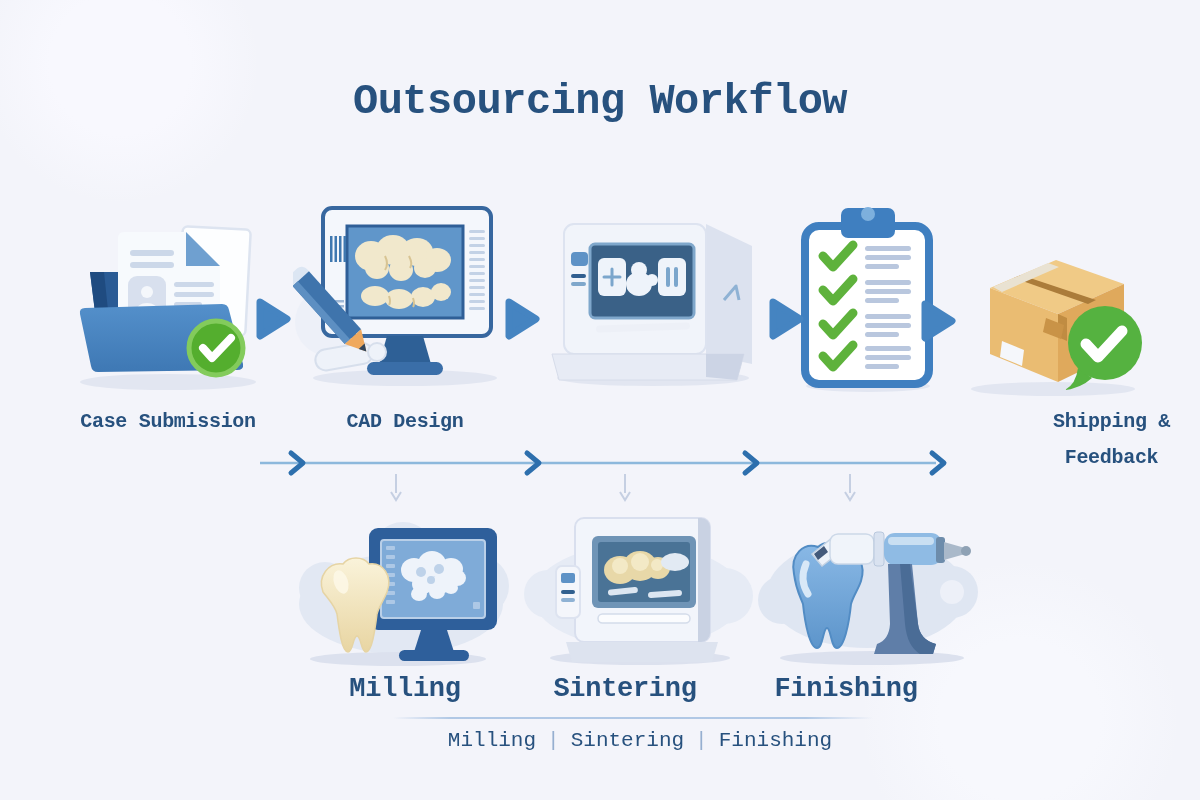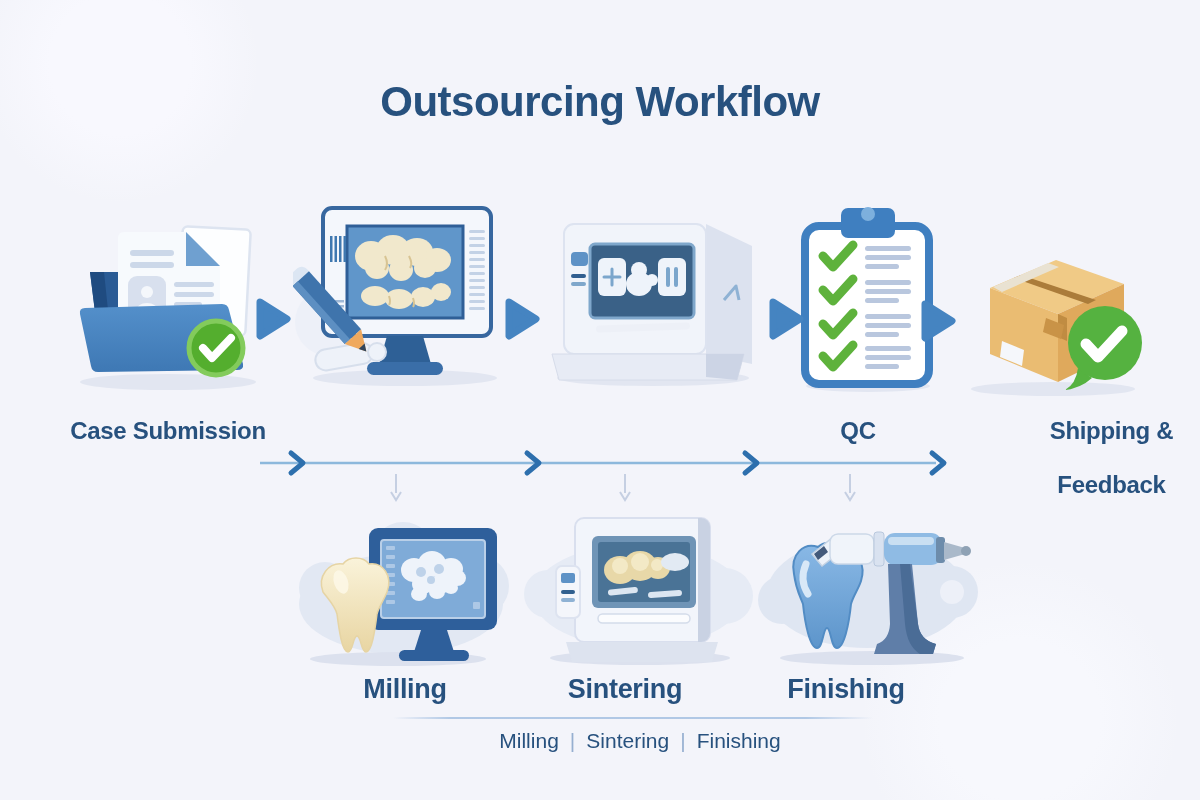--- a/index.html
+++ b/index.html
@@ -2,30 +2,30 @@
 <html><head>
 <meta charset="utf-8">
 <style>
   html,body{margin:0;padding:0;background:#e9eaf2;}
   .canvas{
     position:relative;width:1200px;height:800px;overflow:hidden;
     background:
       radial-gradient(circle at 10% 8%, #f8f8fe 0 70px, rgba(248,248,254,0) 140px),
       radial-gradient(circle at 85% 90%, #f7f8fd 0 80px, rgba(247,248,253,0) 160px),
       #f3f4fa;
-    font-family:Liberation Sans, sans-serif;
+    font-family:Liberation Mono, monospace;
   }
   .abs{position:absolute;}
   .title{
     position:absolute;left:0;right:0;top:78px;margin:0;text-align:center;
     font-size:42px;font-weight:bold;color:#27517e;letter-spacing:-0.5px;
   }
   .step-label{
     position:absolute;top:404px;color:#27517e;font-weight:bold;
-    font-size:24px;line-height:54px;text-align:center;letter-spacing:-0.3px;
+    font-size:20px;line-height:36px;text-align:center;letter-spacing:-0.3px;
   }
   .sub-label{
     position:absolute;top:674px;color:#27517e;font-weight:bold;
     font-size:27px;text-align:center;letter-spacing:-0.3px;
   }
   .footer-row{
     position:absolute;left:340px;top:729px;width:600px;
     display:flex;justify-content:center;align-items:center;gap:11px;
     color:#27517e;font-size:21px;
   }
@@ -238,21 +238,21 @@
         <polygon points="7,6 34,23 7,40" fill="#4584c1" stroke="#4584c1" stroke-width="7" stroke-linejoin="round"></polygon>
       </svg>
   </div>
   <div class="abs" style="left:918px;top:298px;">
     <svg width="40" height="46" viewBox="0 0 40 46">
         <polygon points="7,6 34,23 7,40" fill="#4584c1" stroke="#4584c1" stroke-width="7" stroke-linejoin="round"></polygon>
       </svg>
   </div>
 
   <div class="step-label" style="left:68px;width:200px;">Case Submission</div>
-  <div class="step-label" style="left:758px;width:200px;">QC</div>
+  <div class="step-label" style="left:305px;width:200px;">CAD Design</div>
   <div class="step-label" style="left:1014px;width:195px;">Shipping &amp; Feedback</div>
 
   <div class="abs" style="left:258px;top:448px;">
     <svg width="700" height="30" viewBox="0 0 700 30">
       <line x1="2" y1="15" x2="678" y2="15" stroke="#8cb8dc" stroke-width="2.5"></line>
       <g stroke="#2d6fad" stroke-width="5" fill="none" stroke-linecap="round" stroke-linejoin="round">
         <path d="M33,5 L45,15 L33,25"></path>
         <path d="M269,5 L281,15 L269,25"></path>
         <path d="M487,5 L499,15 L487,25"></path>
         <path d="M674,5 L686,15 L674,25"></path>

